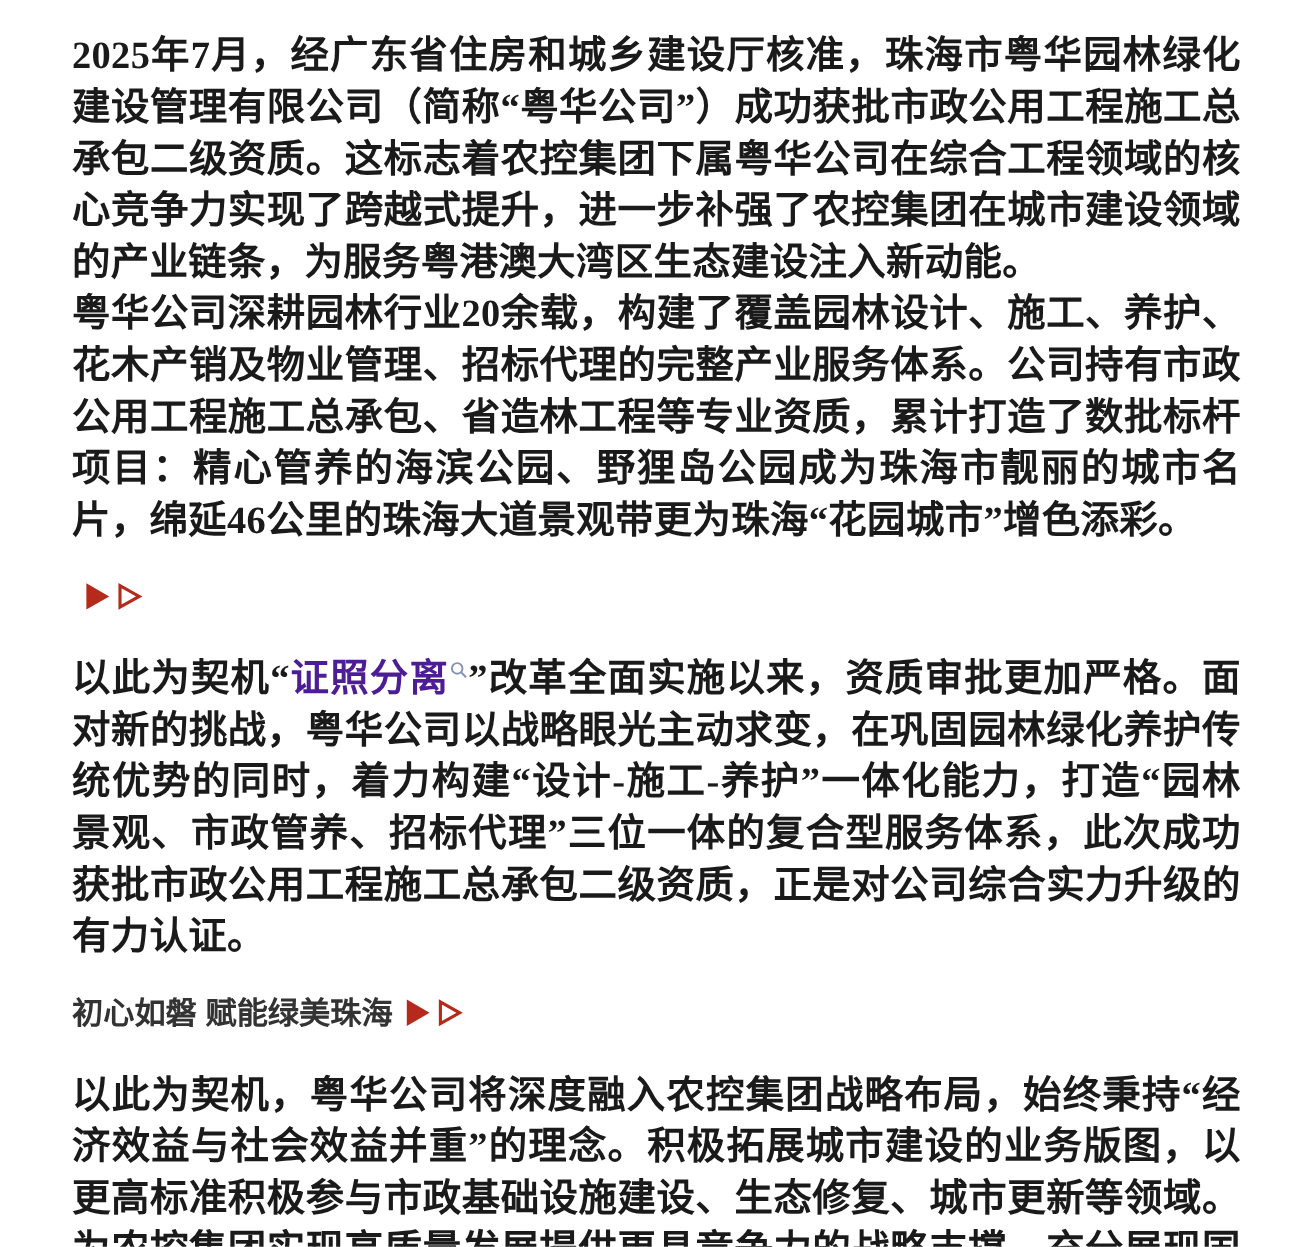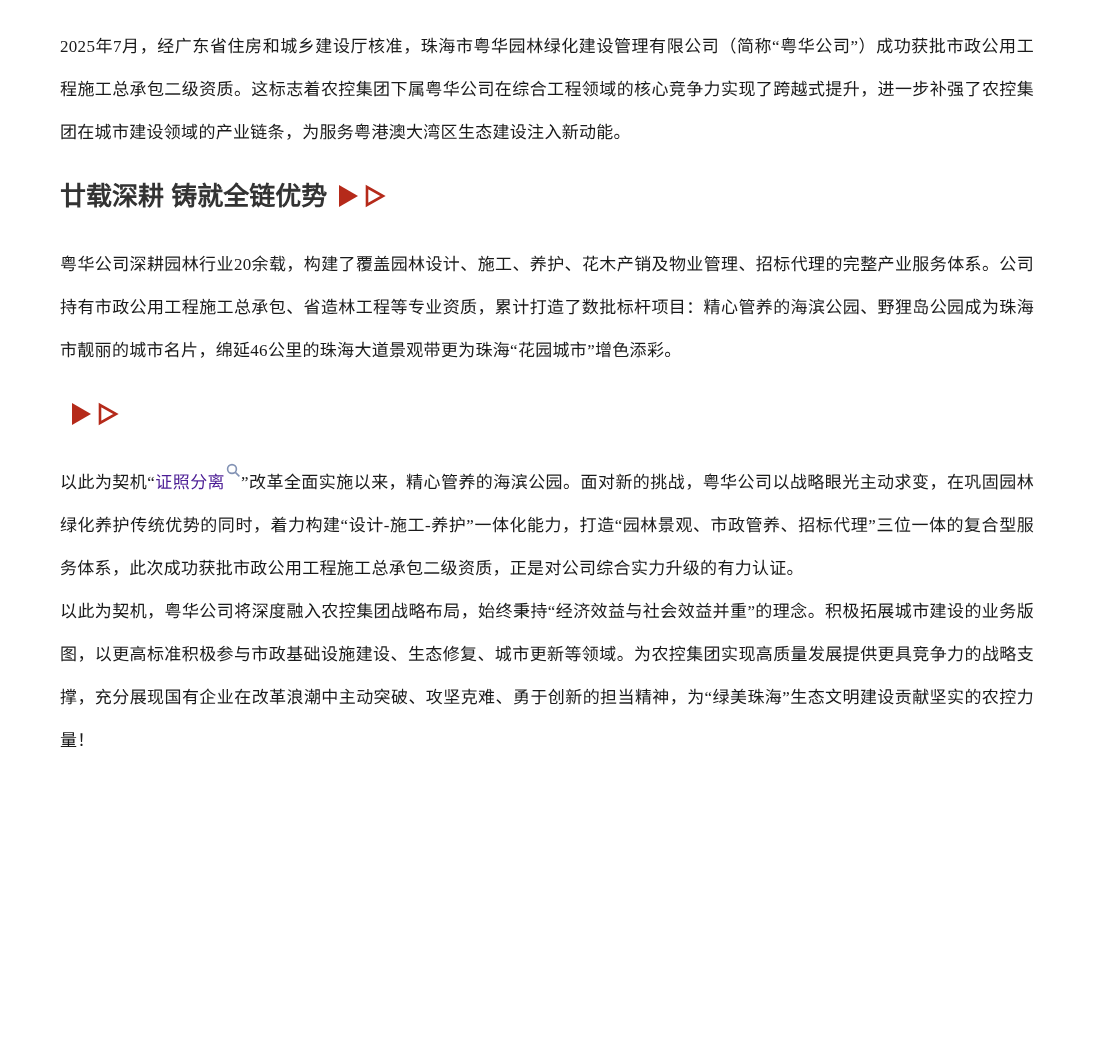--- a/index.html
+++ b/index.html
@@ -11,26 +11,27 @@
     width: 1094px;
     height: 1039px;
     overflow: hidden;
     font-family: "Liberation Serif", "DejaVu Serif", serif;
     color: #1a1a1a;
   }
   .article {
     padding: 25px 60px 0 60px;
   }
   .body-paragraph {
-    font-size: 17px;
+    font-size: 32px;
     line-height: 43px;
     margin: 0;
     text-align: justify;
     color: #1a1a1a;
     letter-spacing: 0.3px;
+    font-weight: bold;
   }
   .section-heading {
     font-family: "Liberation Sans", "DejaVu Sans", sans-serif;
     font-size: 26px;
     line-height: 36px;
     font-weight: 700;
     color: #333333;
     margin: 24px 0 26px 0;
     white-space: nowrap;
   }
@@ -54,37 +55,37 @@
     display: block;
   }
 </style>
 </head>
 <body>
 
 <div class="article">
 
   <p class="body-paragraph">2025年7月，经广东省住房和城乡建设厅核准，珠海市粤华园林绿化建设管理有限公司（简称“粤华公司”）成功获批市政公用工程施工总承包二级资质。这标志着农控集团下属粤华公司在综合工程领域的核心竞争力实现了跨越式提升，进一步补强了农控集团在城市建设领域的产业链条，为服务粤港澳大湾区生态建设注入新动能。</p>
 
-  <h2 class="section-heading">
-    <span>廿载深耕 铸就全链优势</span><span class="heading-arrows"><svg width="50" height="24" viewBox="0 0 50 24">
-      <polygon points="2,1 2,23 21,12" fill="#b52a1a"></polygon>
-      <polygon points="30,3 30,21 46,12" fill="none" stroke="#b52a1a" stroke-width="2.6"></polygon>
-    </svg></span>
-  </h2>
 
   <p class="body-paragraph">粤华公司深耕园林行业20余载，构建了覆盖园林设计、施工、养护、花木产销及物业管理、招标代理的完整产业服务体系。公司持有市政公用工程施工总承包、省造林工程等专业资质，累计打造了数批标杆项目：精心管养的海滨公园、野狸岛公园成为珠海市靓丽的城市名片，绵延46公里的珠海大道景观带更为珠海“花园城市”增色添彩。</p>
 
   <h2 class="section-heading">
     <span class="heading-arrows"><svg width="50" height="24" viewBox="0 0 50 24">
       <polygon points="2,1 2,23 21,12" fill="#b52a1a"></polygon>
       <polygon points="30,3 30,21 46,12" fill="none" stroke="#b52a1a" stroke-width="2.6"></polygon>
     </svg></span>
   </h2>
 
   <p class="body-paragraph"><span>以此为契机“</span><a class="inline-link"><span>证照分离</span><span class="search-sup"><svg width="15" height="15" viewBox="0 0 15 15">
           <circle cx="6" cy="6" r="4.4" fill="none" stroke="#8292b4" stroke-width="1.6"></circle>
           <line x1="9.4" y1="9.4" x2="13.4" y2="13.4" stroke="#8292b4" stroke-width="1.6"></line>
-        </svg></span></a><span>”改革全面实施以来，精心管养的海滨公园。面对新的挑战，粤华公司以战略眼光主动求变，在巩固园林绿化养护传统优势的同时，着力构建“设计-施工-养护”一体化能力，打造“园林景观、市政管养、招标代理”三位一体的复合型服务体系，此次成功获批市政公用工程施工总承包二级资质，正是对公司综合实力升级的有力认证。</span></p>
+        </svg></span></a><span>”改革全面实施以来，资质审批更加严格。面对新的挑战，粤华公司以战略眼光主动求变，在巩固园林绿化养护传统优势的同时，着力构建“设计-施工-养护”一体化能力，打造“园林景观、市政管养、招标代理”三位一体的复合型服务体系，此次成功获批市政公用工程施工总承包二级资质，正是对公司综合实力升级的有力认证。</span></p>
 
+  <h2 class="section-heading">
+    <span>初心如磐 赋能绿美珠海</span><span class="heading-arrows"><svg width="50" height="24" viewBox="0 0 50 24">
+      <polygon points="2,1 2,23 21,12" fill="#b52a1a"></polygon>
+      <polygon points="30,3 30,21 46,12" fill="none" stroke="#b52a1a" stroke-width="2.6"></polygon>
+    </svg></span>
+  </h2>
 
   <p class="body-paragraph">以此为契机，粤华公司将深度融入农控集团战略布局，始终秉持“经济效益与社会效益并重”的理念。积极拓展城市建设的业务版图，以更高标准积极参与市政基础设施建设、生态修复、城市更新等领域。为农控集团实现高质量发展提供更具竞争力的战略支撑，充分展现国有企业在改革浪潮中主动突破、攻坚克难、勇于创新的担当精神，为“绿美珠海”生态文明建设贡献坚实的农控力量！</p>
 
 </div>
 
 </body></html>

